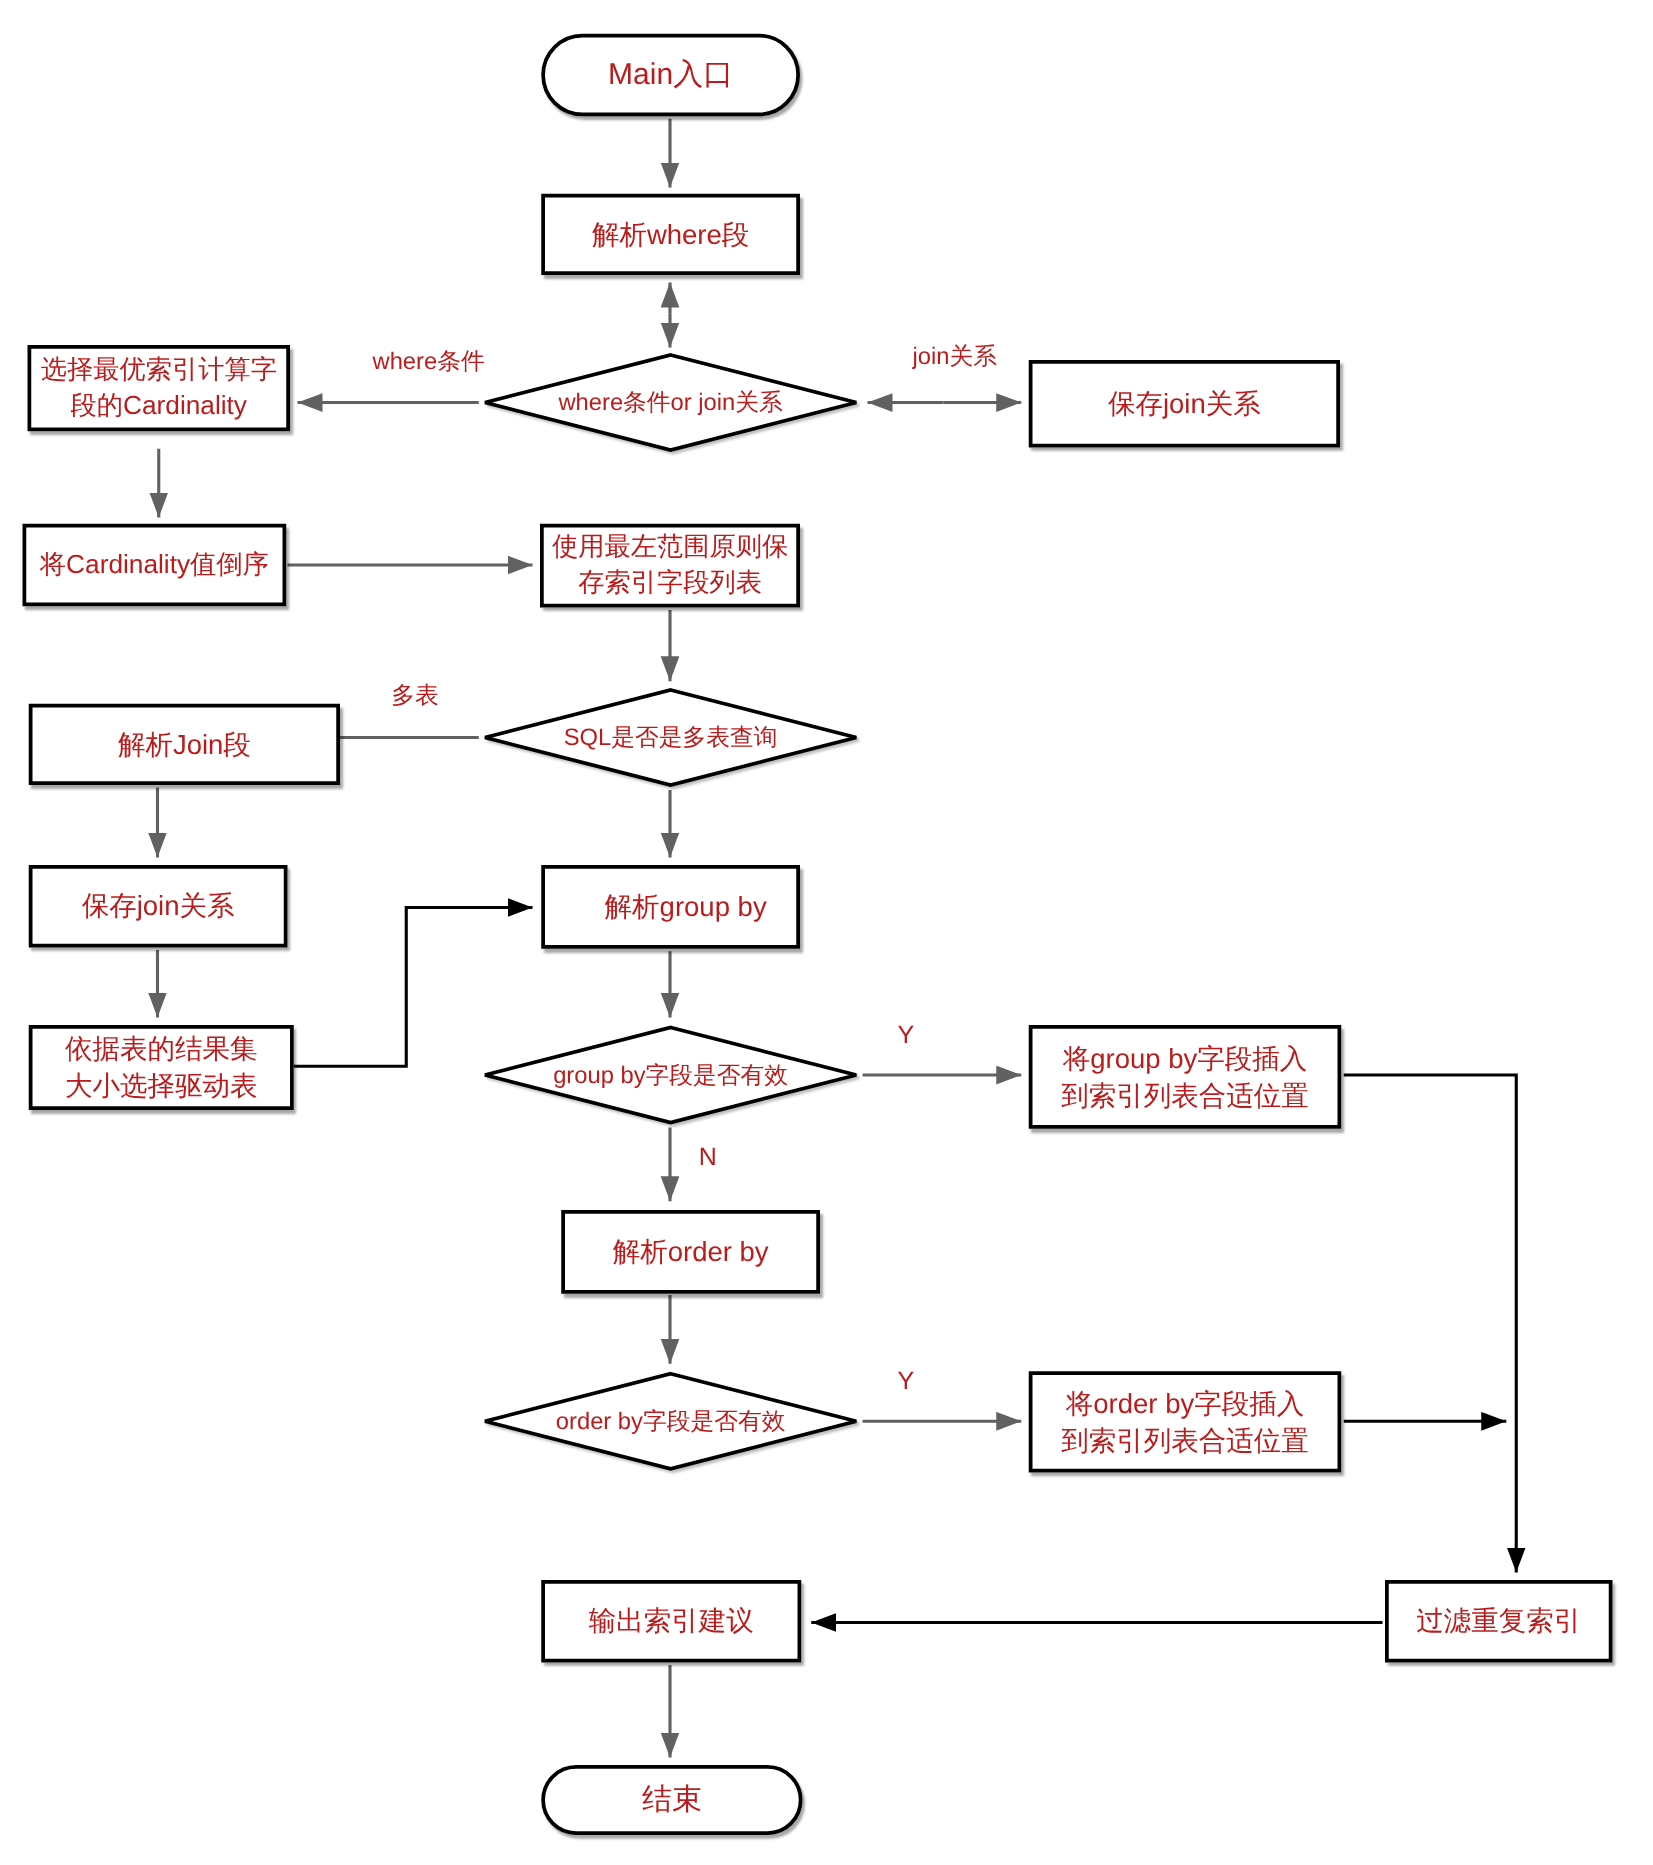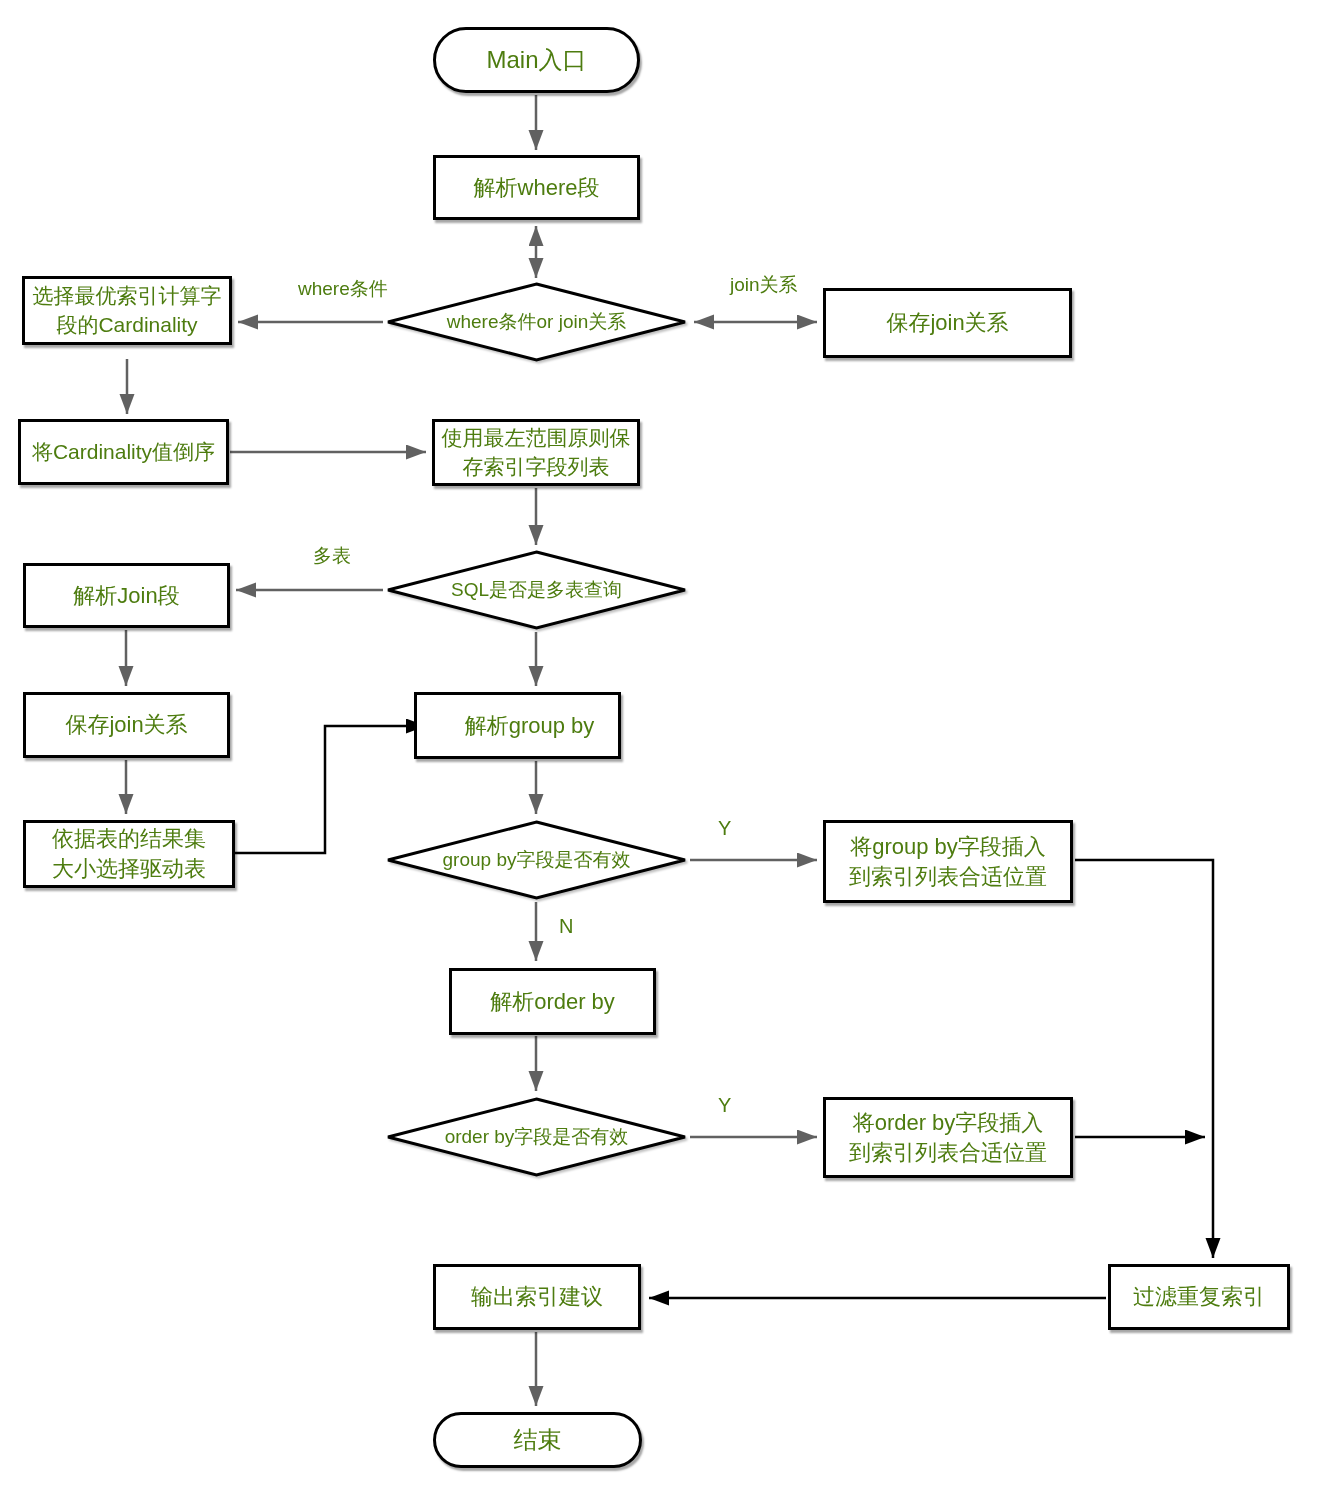--- a/index.html
+++ b/index.html
@@ -1,21 +1,21 @@
 <!DOCTYPE html>
 <html><head>
 <meta charset="utf-8">
 <style>
   html,body{margin:0;padding:0;background:#ffffff;}
   #canvas{
     position:relative;
     width:1322px;height:1492px;
     background:#ffffff;
     font-family:"Liberation Sans","DejaVu Sans",sans-serif;
-    color:#4d7c0f;
+    color:#b91c1c;
     overflow:hidden;
   }
   #edges{position:absolute;left:0;top:0;width:1322px;height:1492px;}
   .node{
     position:absolute;
     box-sizing:border-box;
     background:#ffffff;
     border:3px solid #000000;
     display:flex;align-items:center;justify-content:center;
     text-align:center;
@@ -127,28 +127,28 @@
   <div class="node" style="left:432px;top:419px;width:208px;height:67px;font-size:21px;">使用最左范围原则保
 存索引字段列表</div>
 
   <div class="diamond" style="left:385px;top:550px;width:303px;height:80px;">
     <svg width="303" height="80" viewBox="0 0 303 80">
       <polygon points="151.5,2 300,40 151.5,78 3,40" fill="#ffffff" stroke="#000000" stroke-width="3"></polygon>
     </svg>
     <span class="dlabel">SQL是否是多表查询</span>
   </div>
 
-  <div class="node" style="left:23px;top:563px;width:207px;height:65px;">解析Join段</div>
+  <div class="node" style="left:23px;top:563px;width:249px;height:65px;">解析Join段</div>
 
   <div class="node" style="left:23px;top:692px;width:207px;height:66px;">保存join关系</div>
 
   <div class="node" style="left:23px;top:820px;width:212px;height:68px;">依据表的结果集
 大小选择驱动表</div>
 
-  <div class="node" style="left:414px;top:692px;width:207px;height:67px;padding-left:24px;">解析group by</div>
+  <div class="node" style="left:433px;top:692px;width:207px;height:67px;padding-left:24px;">解析group by</div>
 
   <div class="diamond" style="left:385px;top:820px;width:303px;height:80px;text-align:center;">
     <svg width="303" height="80" viewBox="0 0 303 80">
       <polygon points="151.5,2 300,40 151.5,78 3,40" fill="#ffffff" stroke="#000000" stroke-width="3"></polygon>
     </svg>
     <span class="dlabel">group by字段是否有效</span>
   </div>
 
   <div class="node" style="left:823px;top:820px;width:250px;height:83px;">将group by字段插入
 到索引列表合适位置</div>

